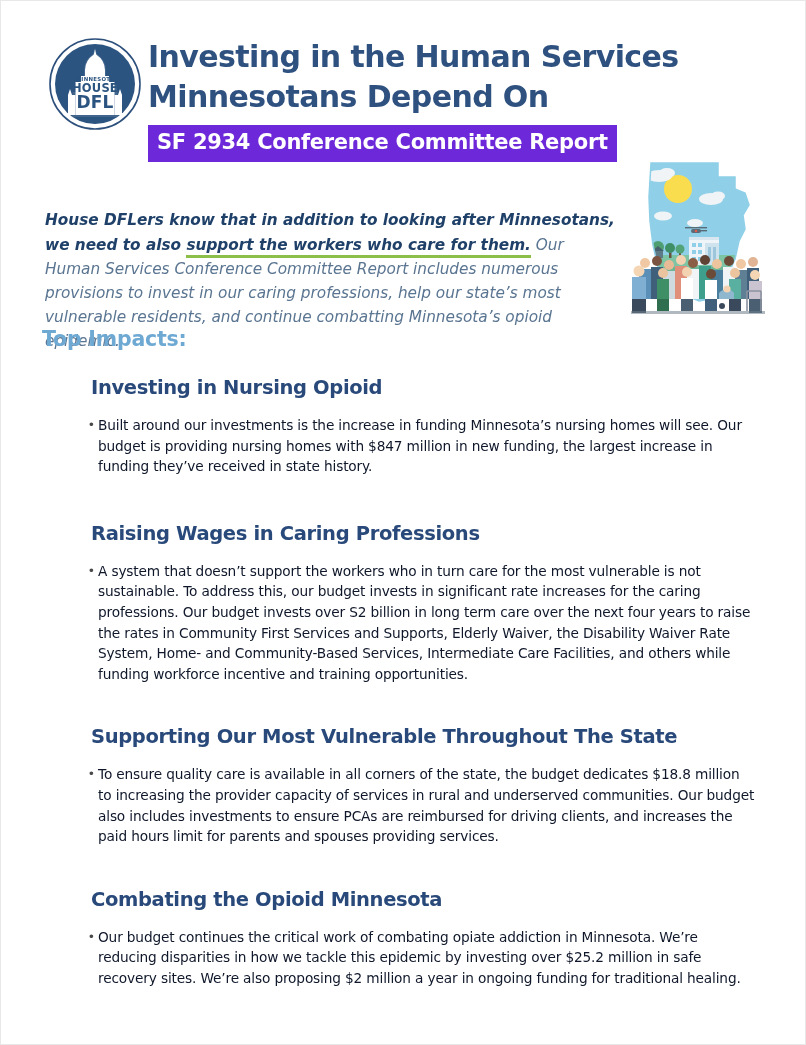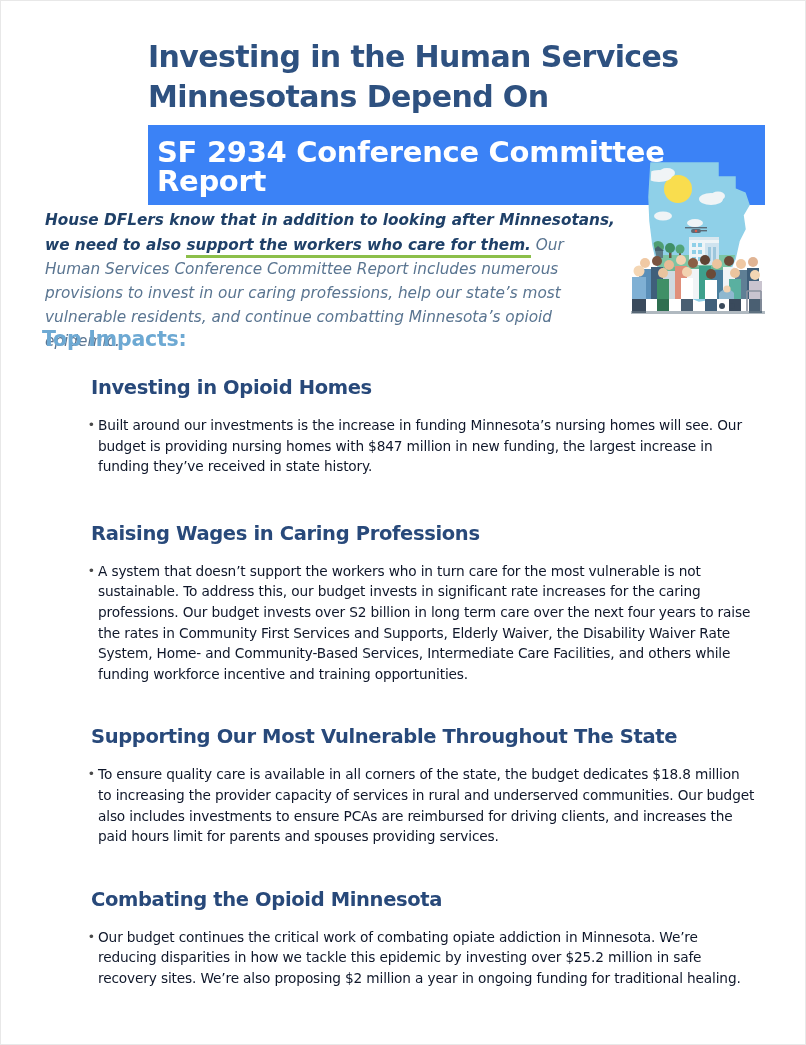--- a/index.html
+++ b/index.html
@@ -52,28 +52,28 @@
     letter-spacing: -0.6px;
     color: #2e5180;
     margin: 0;
     white-space: nowrap;
   }
   .doc-title .l2 { display: block; }
 
   .banner {
     display: inline-block;
     margin-top: 8px;
-    background: #3b82f6;
+    background: #6d28d9;
     color: #ffffff;
     font-family: "DejaVu Sans", sans-serif;
     font-weight: bold;
-    font-size: 29px;
+    font-size: 21px;
     line-height: 1;
     letter-spacing: -0.3px;
-    padding: 13px 9px 9px 9px;
+    padding: 7px 9px 9px 9px;
   }
 
   
   .intro {
     position: absolute;
     left: 44px;
     top: 192px;
     width: 570px;
     font-family: "DejaVu Sans", sans-serif;
     font-style: italic;
@@ -156,20 +156,38 @@
   .sp-2 { height: 40px; }
   .sp-3 { height: 40px; }
 </style>
 </head>
 <body>
 
 <div class="page">
 
   <div class="header">
 
+    <div class="logo">
+      <svg viewBox="0 0 94 94" xmlns="http://www.w3.org/2000/svg">
+        <circle cx="47" cy="47" r="45" fill="#ffffff" stroke="#2c4f7c" stroke-width="1.6"></circle>
+        <circle cx="47" cy="47" r="40" fill="#2c5480"></circle>
+
+        <path d="M47 11 L49 17 Q58 23 58 33 L58 40 L62 40 L62 46 L68 46 Q70 56 70 66 L70 80 L24 80 L24 66 Q24 56 26 46 L32 46 L32 40 L36 40 L36 33 Q36 23 45 17 Z" fill="#ffffff" opacity="0.1"></path>
+        <path d="M47 12 L48.2 17.5 Q57 23.5 57 33 L57 39 L61 39 L61 45 L66.5 45 L66.5 78 L27.5 78 L27.5 45 L33 45 L33 39 L37 39 L37 33 Q37 23.5 45.8 17.5 Z" fill="#ffffff"></path>
+
+        <path d="M20 58 L27.5 58 L27.5 78 L20 78 Z" fill="#ffffff"></path>
+        <path d="M66.5 58 L74 58 L74 78 L66.5 78 Z" fill="#ffffff"></path>
+        <path d="M20 58 L22 52 L24 58 Z" fill="#ffffff"></path>
+        <path d="M70 58 L72 52 L74 58 Z" fill="#ffffff"></path>
+
+        <text x="47" y="44" text-anchor="middle" font-family="DejaVu Sans, sans-serif" font-size="5.4" font-weight="bold" letter-spacing="0.3" fill="#2c5480">MINNESOTA</text>
+        <text x="47" y="55" text-anchor="middle" font-family="DejaVu Sans, sans-serif" font-size="11.5" font-weight="bold" letter-spacing="0.2" fill="#2c5480">HOUSE</text>
+        <text x="47" y="71" text-anchor="middle" font-family="DejaVu Sans, sans-serif" font-size="17" font-weight="bold" letter-spacing="0.2" fill="#2c5480">DFL</text>
+      </svg>
+    </div>
 
     <div class="title-block">
       <h1 class="doc-title">
         <span>Investing in the Human Services</span>
         <span class="l2">Minnesotans Depend On</span>
       </h1>
       <div class="banner">SF 2934 Conference Committee Report</div>
     </div>
   </div>
 
@@ -302,21 +320,21 @@
         <rect x="8" y="152" width="134" height="3" fill="#6f7f8c" opacity="0.55"></rect>
       </g>
     </svg>
   </div>
 
   <div class="top-impacts">Top Impacts:</div>
 
   <div class="sections">
 
     <div class="section">
-      <h2 class="section-heading">Investing in Opioid Homes</h2>
+      <h2 class="section-heading">Investing in Nursing Opioid</h2>
       <div class="bullet">
         <span class="dot">•</span>
         <span class="btext">Built around our investments is the increase in funding Minnesota’s nursing homes will see. Our budget is providing nursing homes with $847 million in new funding, the largest increase in funding they’ve received in state history.</span>
       </div>
     </div>
     <div class="sp-1"></div>
 
     <div class="section">
       <h2 class="section-heading">Raising Wages in Caring Professions</h2>
       <div class="bullet">

